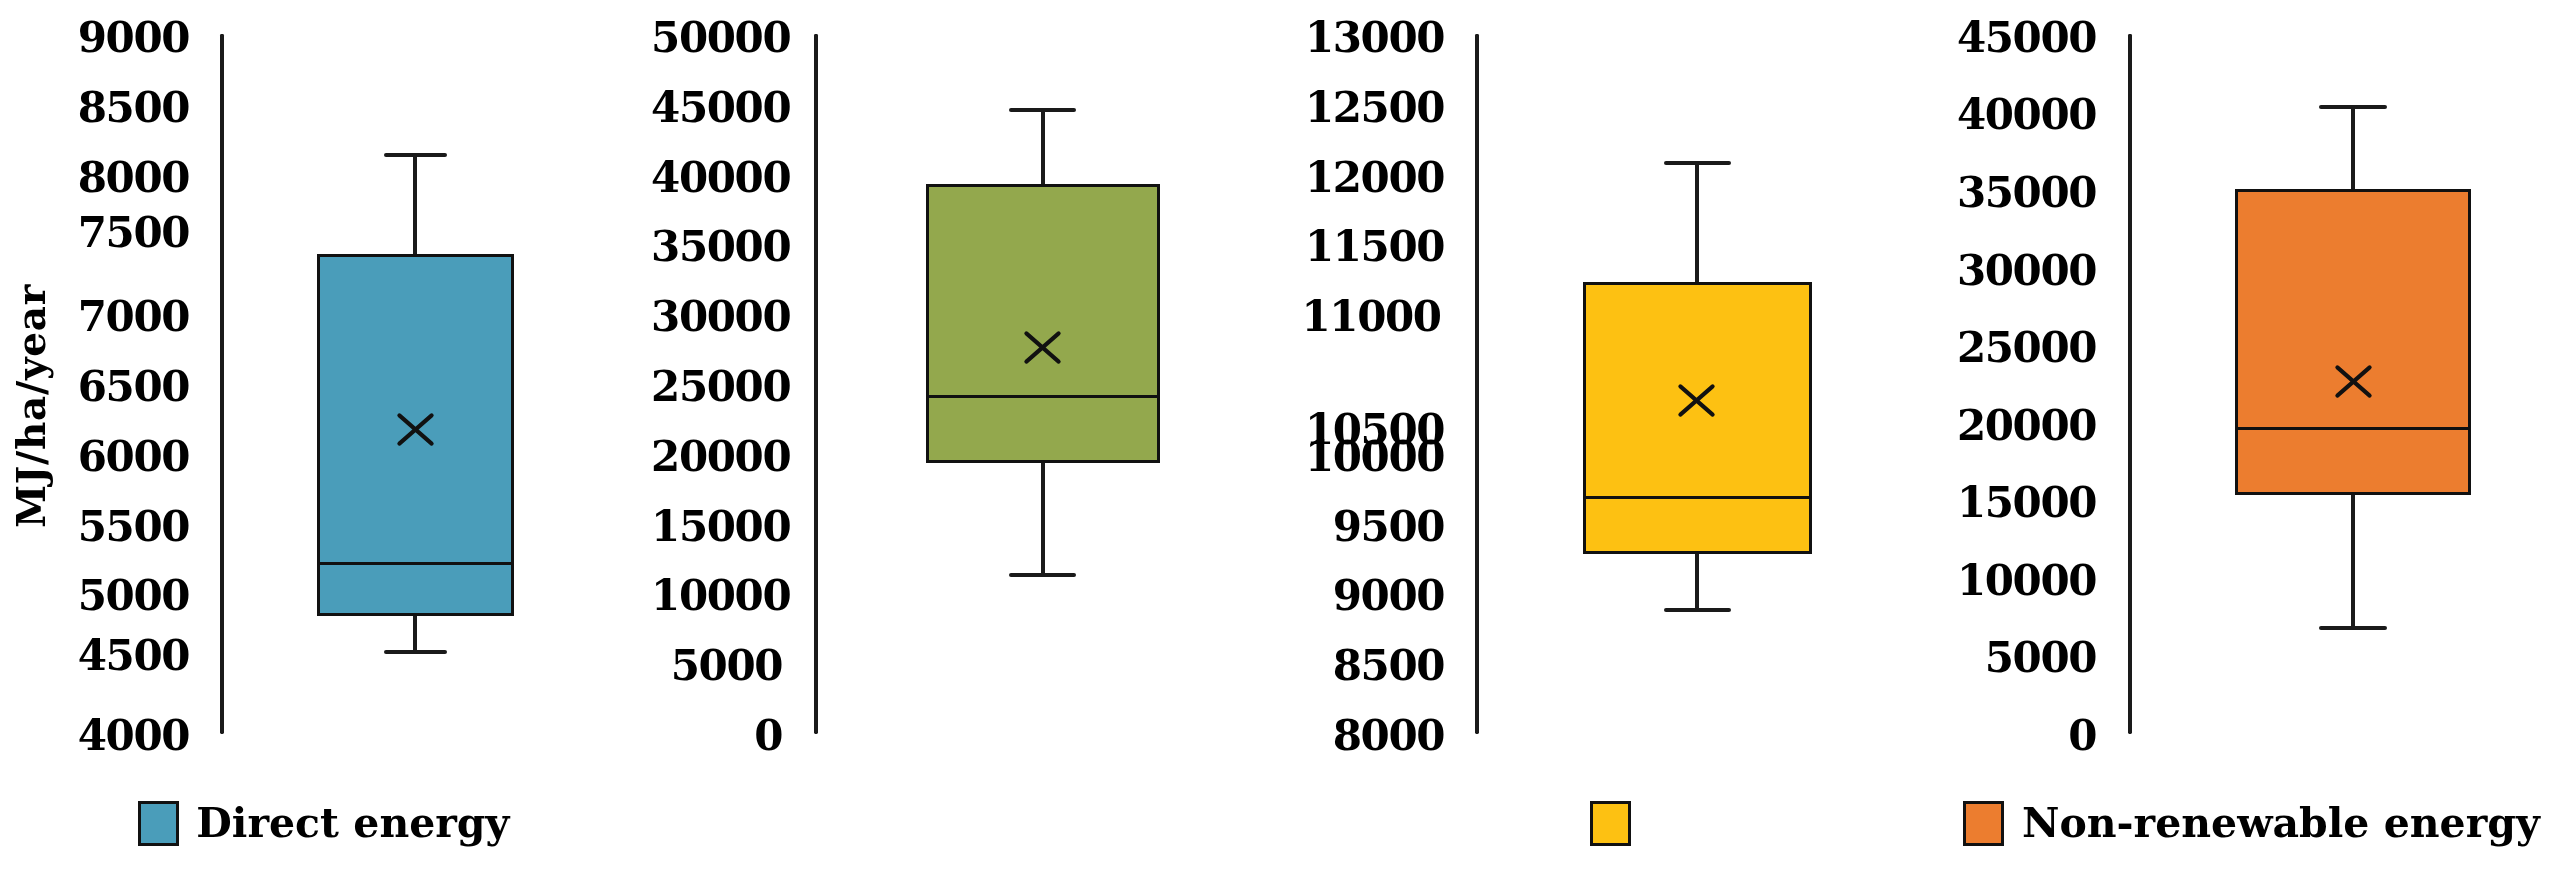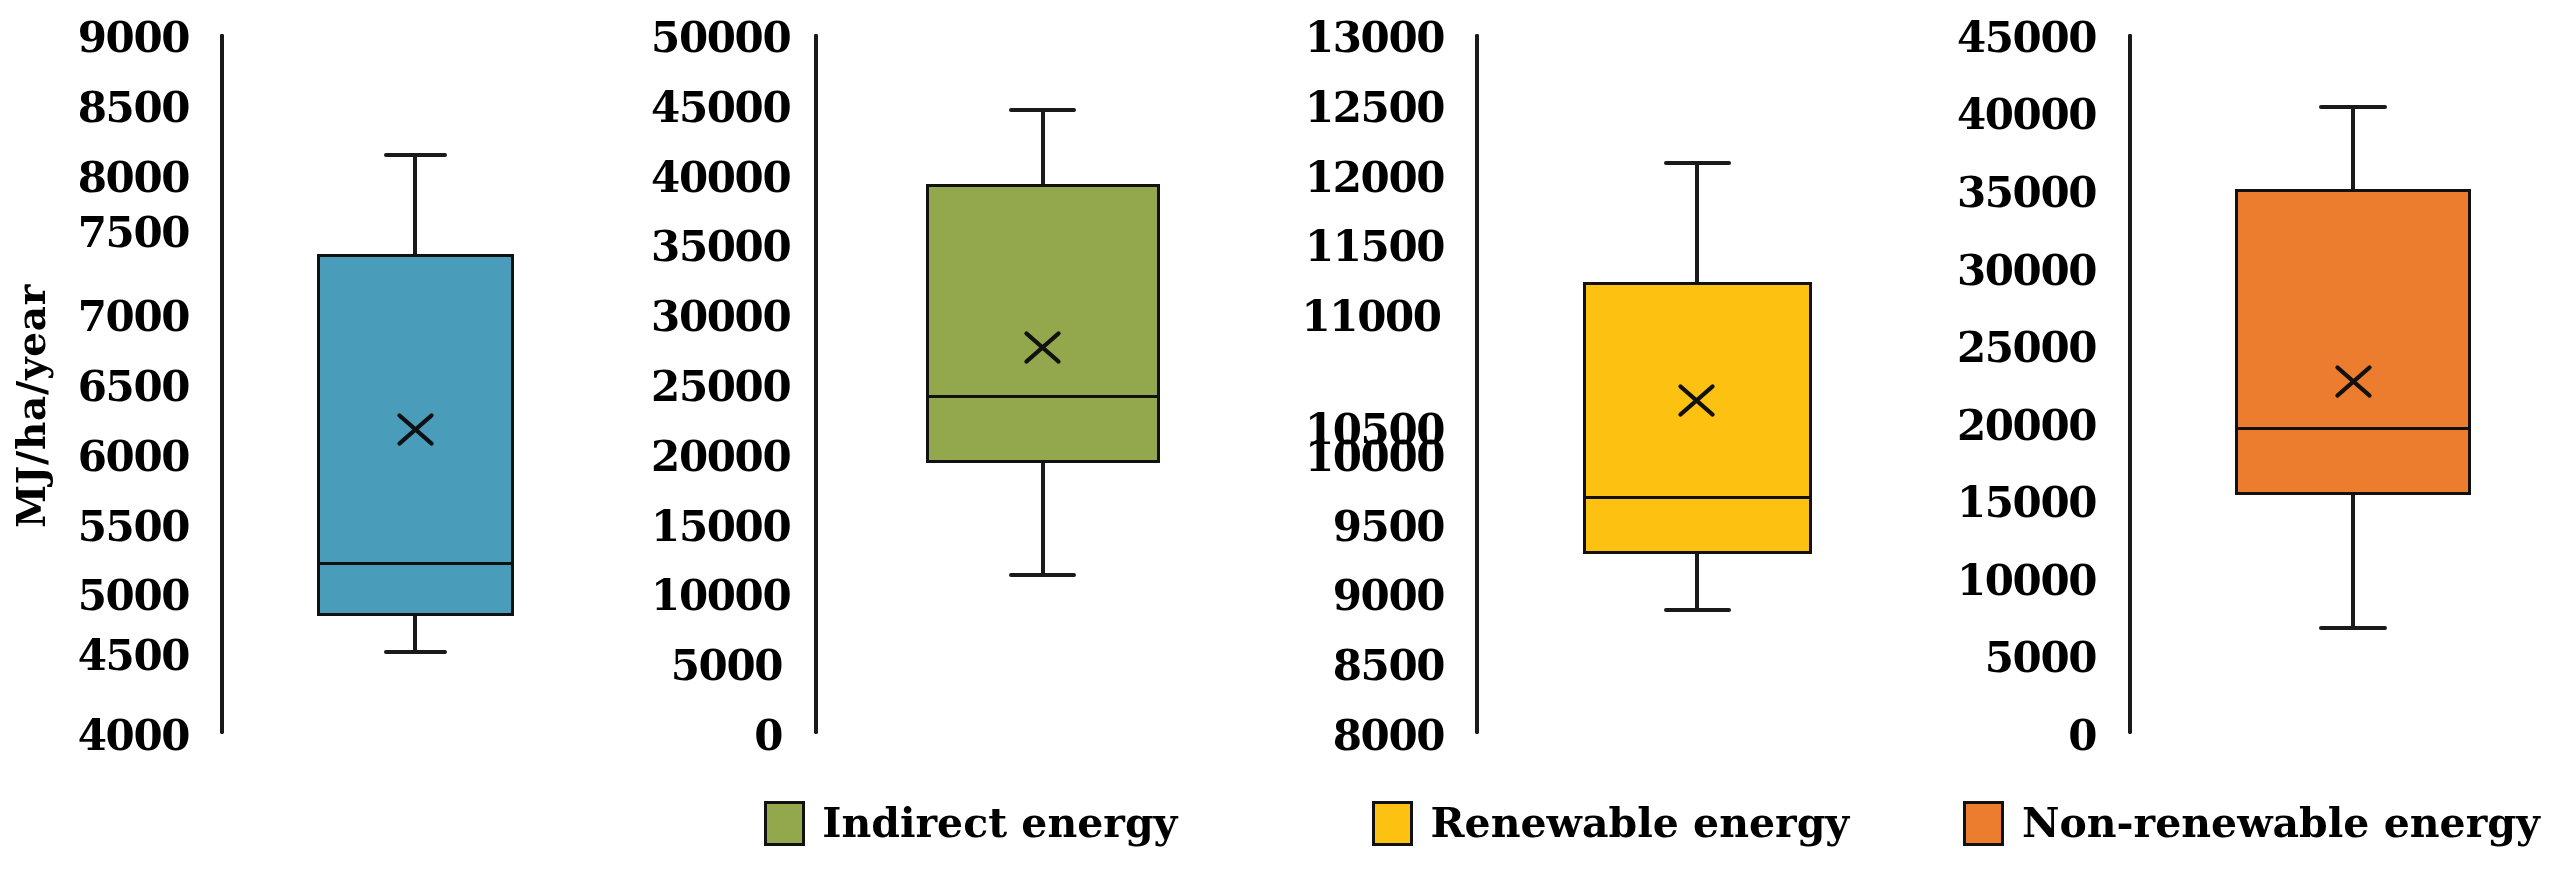--- a/index.html
+++ b/index.html
@@ -100,20 +100,24 @@
         <div class="axis-line" style="left: 220px; top: 34px; height: 700px;"></div>
         <div class="whisker-stem" style="left: 413px; top: 155px; height: 497px;"></div>
         <div class="whisker-cap" style="left: 384px; width: 63px; top: 153px;"></div>
         <div class="whisker-cap" style="left: 384px; width: 63px; top: 650px;"></div>
         <div class="box-rect" style="left: 317px; width: 197px; top: 254px; height: 362px; background: rgb(74, 157, 186);"></div>
         <div class="median-line" style="left: 317px; width: 197px; top: 562px;"></div>
         <div class="mean-marker" style="left: 396px; top: 412px;"><svg width="39" height="35" viewBox="0 0 58 52">
             <line x1="5" y1="5" x2="53" y2="47" stroke="#111111" stroke-width="6" stroke-linecap="round"></line>
             <line x1="53" y1="5" x2="5" y2="47" stroke="#111111" stroke-width="6" stroke-linecap="round"></line>
           </svg></div>
+        <div class="legend-row">
+          <div class="legend-swatch" style="background: rgb(74, 157, 186);"></div>
+          <span class="legend-label">Direct energy</span>
+        </div>
       </div>
       <div class="panel" style="left: 647px; width: 647px;">
         <div class="tick-label" style="left: 4.1px; width: 131px; top: 13px;">50000</div>
         <div class="tick-label" style="left: 4.1px; width: 131px; top: 83px;">45000</div>
         <div class="tick-label" style="left: 4.1px; width: 131px; top: 153px;">40000</div>
         <div class="tick-label" style="left: 4.1px; width: 131px; top: 222px;">35000</div>
         <div class="tick-label" style="left: 4.1px; width: 131px; top: 292px;">30000</div>
         <div class="tick-label" style="left: 4.1px; width: 131px; top: 362px;">25000</div>
         <div class="tick-label" style="left: 4.1px; width: 131px; top: 432px;">20000</div>
         <div class="tick-label" style="left: 4.1px; width: 131px; top: 502px;">15000</div>
@@ -123,24 +127,20 @@
         <div class="axis-line" style="left: 167px; top: 34px; height: 700px;"></div>
         <div class="whisker-stem" style="left: 394px; top: 110px; height: 465px;"></div>
         <div class="whisker-cap" style="left: 362px; width: 67px; top: 108px;"></div>
         <div class="whisker-cap" style="left: 362px; width: 67px; top: 573px;"></div>
         <div class="box-rect" style="left: 279px; width: 234px; top: 184px; height: 279px; background: rgb(147, 168, 77);"></div>
         <div class="median-line" style="left: 279px; width: 234px; top: 395px;"></div>
         <div class="mean-marker" style="left: 376px; top: 330px;"><svg width="39" height="35" viewBox="0 0 58 52">
             <line x1="5" y1="5" x2="53" y2="47" stroke="#111111" stroke-width="6" stroke-linecap="round"></line>
             <line x1="53" y1="5" x2="5" y2="47" stroke="#111111" stroke-width="6" stroke-linecap="round"></line>
           </svg></div>
-        <div class="legend-row">
-          <div class="legend-swatch" style="background: rgb(147, 168, 77);"></div>
-          <span class="legend-label">Indirect energy</span>
-        </div>
       </div>
       <div class="panel" style="left: 1294px; width: 633px;">
         <div class="tick-label" style="left: 4.1px; width: 146px; top: 13px;">13000</div>
         <div class="tick-label" style="left: 4.1px; width: 146px; top: 83px;">12500</div>
         <div class="tick-label" style="left: 4.1px; width: 146px; top: 153px;">12000</div>
         <div class="tick-label" style="left: 4.1px; width: 146px; top: 222px;">11500</div>
         <div class="tick-label" style="left: 4.1px; width: 146px; top: 292px; text-align: center;">11000</div>
         <div class="tick-label" style="left: 4.1px; width: 146px; top: 362px; margin-top: 43px;">10500</div>
         <div class="tick-label" style="left: 4.1px; width: 146px; top: 432px;">10000</div>
         <div class="tick-label" style="left: 4.1px; width: 146px; top: 502px;">9500</div>
@@ -152,21 +152,20 @@
         <div class="whisker-cap" style="left: 370px; width: 67px; top: 161px;"></div>
         <div class="whisker-cap" style="left: 370px; width: 67px; top: 608px;"></div>
         <div class="box-rect" style="left: 289px; width: 229px; top: 282px; height: 272px; background: rgb(253, 193, 18);"></div>
         <div class="median-line" style="left: 289px; width: 229px; top: 496px;"></div>
         <div class="mean-marker" style="left: 383px; top: 383px;"><svg width="39" height="35" viewBox="0 0 58 52">
             <line x1="5" y1="5" x2="53" y2="47" stroke="#111111" stroke-width="6" stroke-linecap="round"></line>
             <line x1="53" y1="5" x2="5" y2="47" stroke="#111111" stroke-width="6" stroke-linecap="round"></line>
           </svg></div>
         <div class="legend-row">
           <div class="legend-swatch" style="background: rgb(253, 193, 18);"></div>
-          <span class="legend-label">Renewable energy</span>
         </div>
       </div>
       <div class="panel" style="left: 1927px; width: 649px;">
         <div class="tick-label" style="left: 4.1px; width: 165px; top: 13px;">45000</div>
         <div class="tick-label" style="left: 4.1px; width: 165px; top: 90px;">40000</div>
         <div class="tick-label" style="left: 4.1px; width: 165px; top: 168px;">35000</div>
         <div class="tick-label" style="left: 4.1px; width: 165px; top: 246px;">30000</div>
         <div class="tick-label" style="left: 4.1px; width: 165px; top: 323px;">25000</div>
         <div class="tick-label" style="left: 4.1px; width: 165px; top: 401px;">20000</div>
         <div class="tick-label" style="left: 4.1px; width: 165px; top: 478px;">15000</div>

